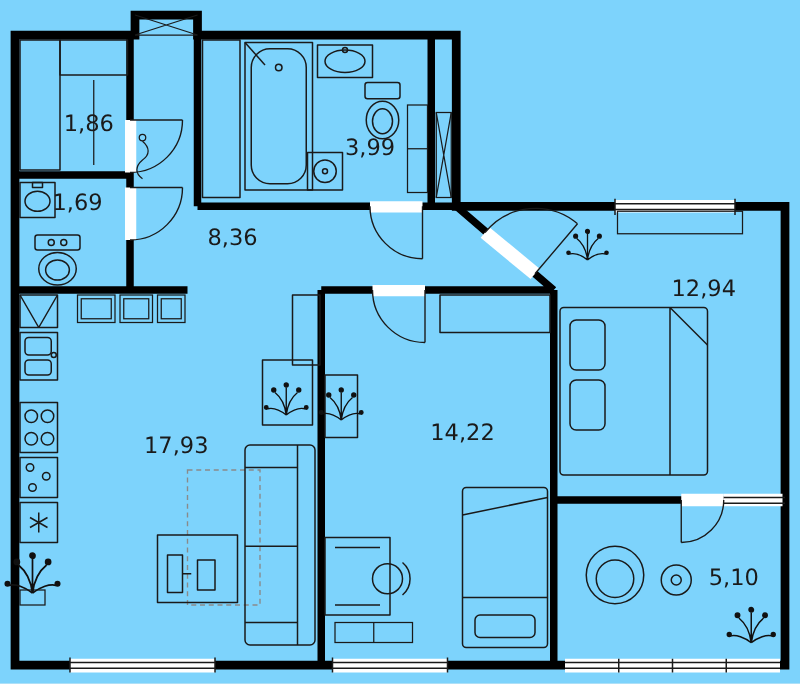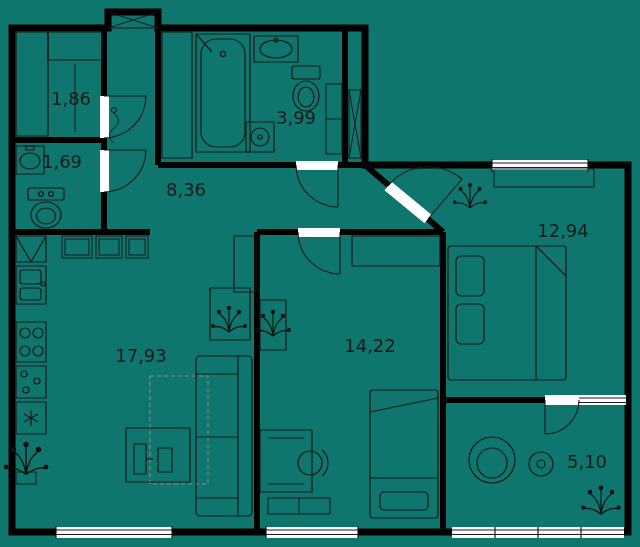--- a/index.html
+++ b/index.html
@@ -1,17 +1,17 @@
 <!DOCTYPE html>
 <html><head>
 <meta charset="utf-8">
 <title>Floor plan</title>
 <style>
   html,body{margin:0;padding:0;background:#f4f4f4;}
-  .stage{width:640px;height:547px;background:#0f766e;position:relative;margin:0 auto;
+  .stage{width:640px;height:547px;background:#7dd3fc;position:relative;margin:0 auto;
          font-family:"DejaVu Sans", sans-serif;}
   svg{display:block}
   .w7{stroke:#000;stroke-width:7;fill:none;stroke-linejoin:miter}
   .w6{stroke:#000;stroke-width:6;fill:none}
   .thin{stroke:#1a1a1a;stroke-width:1.2;fill:none;stroke-linejoin:round}
   .thin2{stroke:#1a1a1a;stroke-width:1;fill:none}
   .eraser{fill:#fff;stroke:none}
   .eline{stroke:#fff;stroke-width:11;fill:none}
   .door{stroke:#1a1a1a;stroke-width:1.1;fill:none}
   .rug{stroke:#8a8a8a;stroke-width:1.1;fill:none;stroke-dasharray:4 3}

